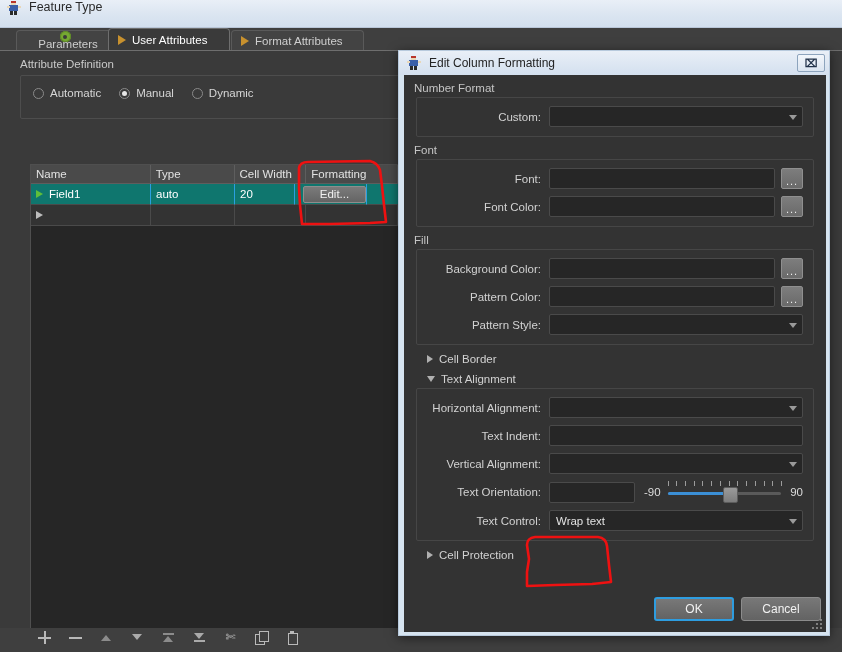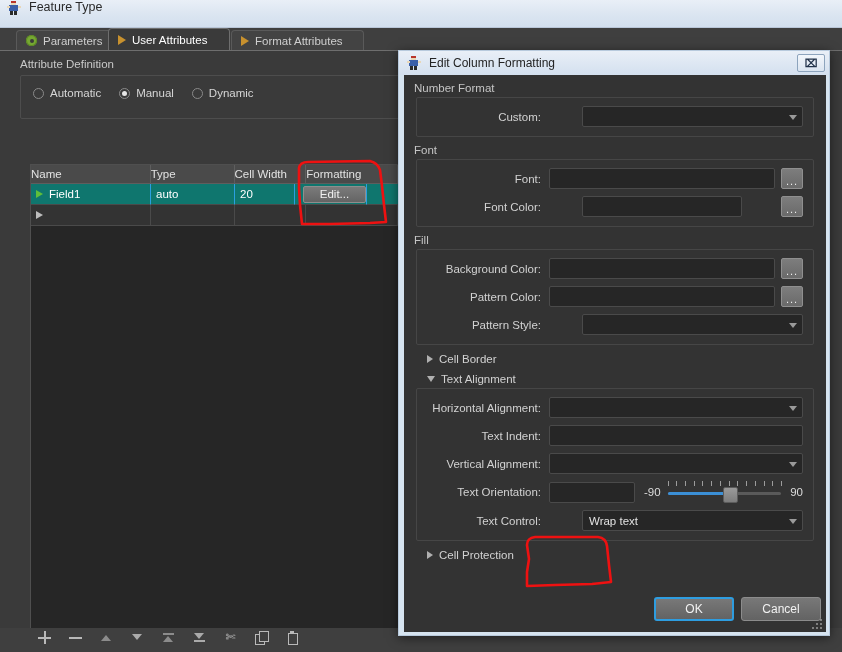--- a/index.html
+++ b/index.html
@@ -89,21 +89,21 @@
   
   .table-wrap{
     position:absolute; left:30px; top:113px; width:798px; height:478px;
     background:#262626; border:1px solid #4f4f4f; box-sizing:border-box;
     overflow:hidden;
   }
   .thead{ display:flex; height:19px; }
   .th{
     background:#4a4a4a; color:#e2e2e2; font-size:11.5px;
     border-right:1px solid #5e5e5e; border-bottom:1px solid #5e5e5e;
-    display:flex; align-items:center; box-sizing:border-box;
+    display:flex; align-items:center; padding-left:5px; box-sizing:border-box;
   }
   .trow{ display:flex; height:21px; }
   .trow.sel .td{ background:#0f766e; color:#ffffff; border-right-color:#2b9fe0;}
   .td{
     background:#333333; color:#dcdcdc; font-size:11.5px;
     border-right:1px solid #4a4a4a; border-bottom:1px solid #4a4a4a;
     display:flex; align-items:center; padding-left:5px; box-sizing:border-box;
     overflow:hidden; white-space:nowrap;
   }
   .tri{
@@ -169,21 +169,21 @@
     position:absolute; left:5px; top:24px; width:422px; height:557px;
     background:#333333; box-sizing:border-box; overflow:hidden;
   }
 
   .grp-label{ color:#c5c5c5; font-size:11.5px; margin:7px 0 3px 10px; }
   .grp{
     margin:0 12px 0 12px; border:1px solid #464646; border-radius:2px;
     padding:8px 10px 9px 10px; box-sizing:border-box;
   }
   .frm-row{ display:flex; align-items:center; margin-bottom:7px; }
-  .frm-row:last-child{ margin-bottom:0;gap:33px; }
+  .frm-row:last-child{ margin-bottom:0; }
   .frm-lab{
     width:122px; text-align:right; padding-right:8px;
     color:#d2d2d2; font-size:11.5px; flex:0 0 auto; box-sizing:border-box;
   }
   .inp{
     flex:1 1 auto; height:21px; background:#262626; border:1px solid #4a4a4a;
     border-radius:2px; box-sizing:border-box; color:#e2e2e2; font-size:11.5px;
     display:flex; align-items:center; padding:0 6px; min-width:0;
   }
   .combo{ position:relative; padding-right:22px; }
@@ -258,21 +258,21 @@
           <rect x="1" y="6" width="3" height="2" fill="#e8d7b8"></rect>
           <rect x="12" y="6" width="3" height="2" fill="#e8d7b8"></rect>
           <rect x="4" y="11" width="3" height="4" fill="#2a2a2a"></rect>
           <rect x="8" y="11" width="3" height="4" fill="#2a2a2a"></rect>
         </svg>
       </span>
       <span class="tb-title">Feature Type</span>
     </div>
 
     <div class="tabstrip">
-      <div class="tab" style="left:16px;width:104px;">
+      <div class="tab" style="left:16px;width:104px;flex-direction:column;">
         <span class="tico gear-ico"></span>
         <span>Parameters</span>
       </div>
       <div class="tab active" style="left:108px;width:122px;">
         <span class="tico arrow-ico"></span>
         <span>User Attributes</span>
       </div>
       <div class="tab" style="left:231px;width:133px;">
         <span class="tico arrow-ico"></span>
         <span>Format Attributes</span>

